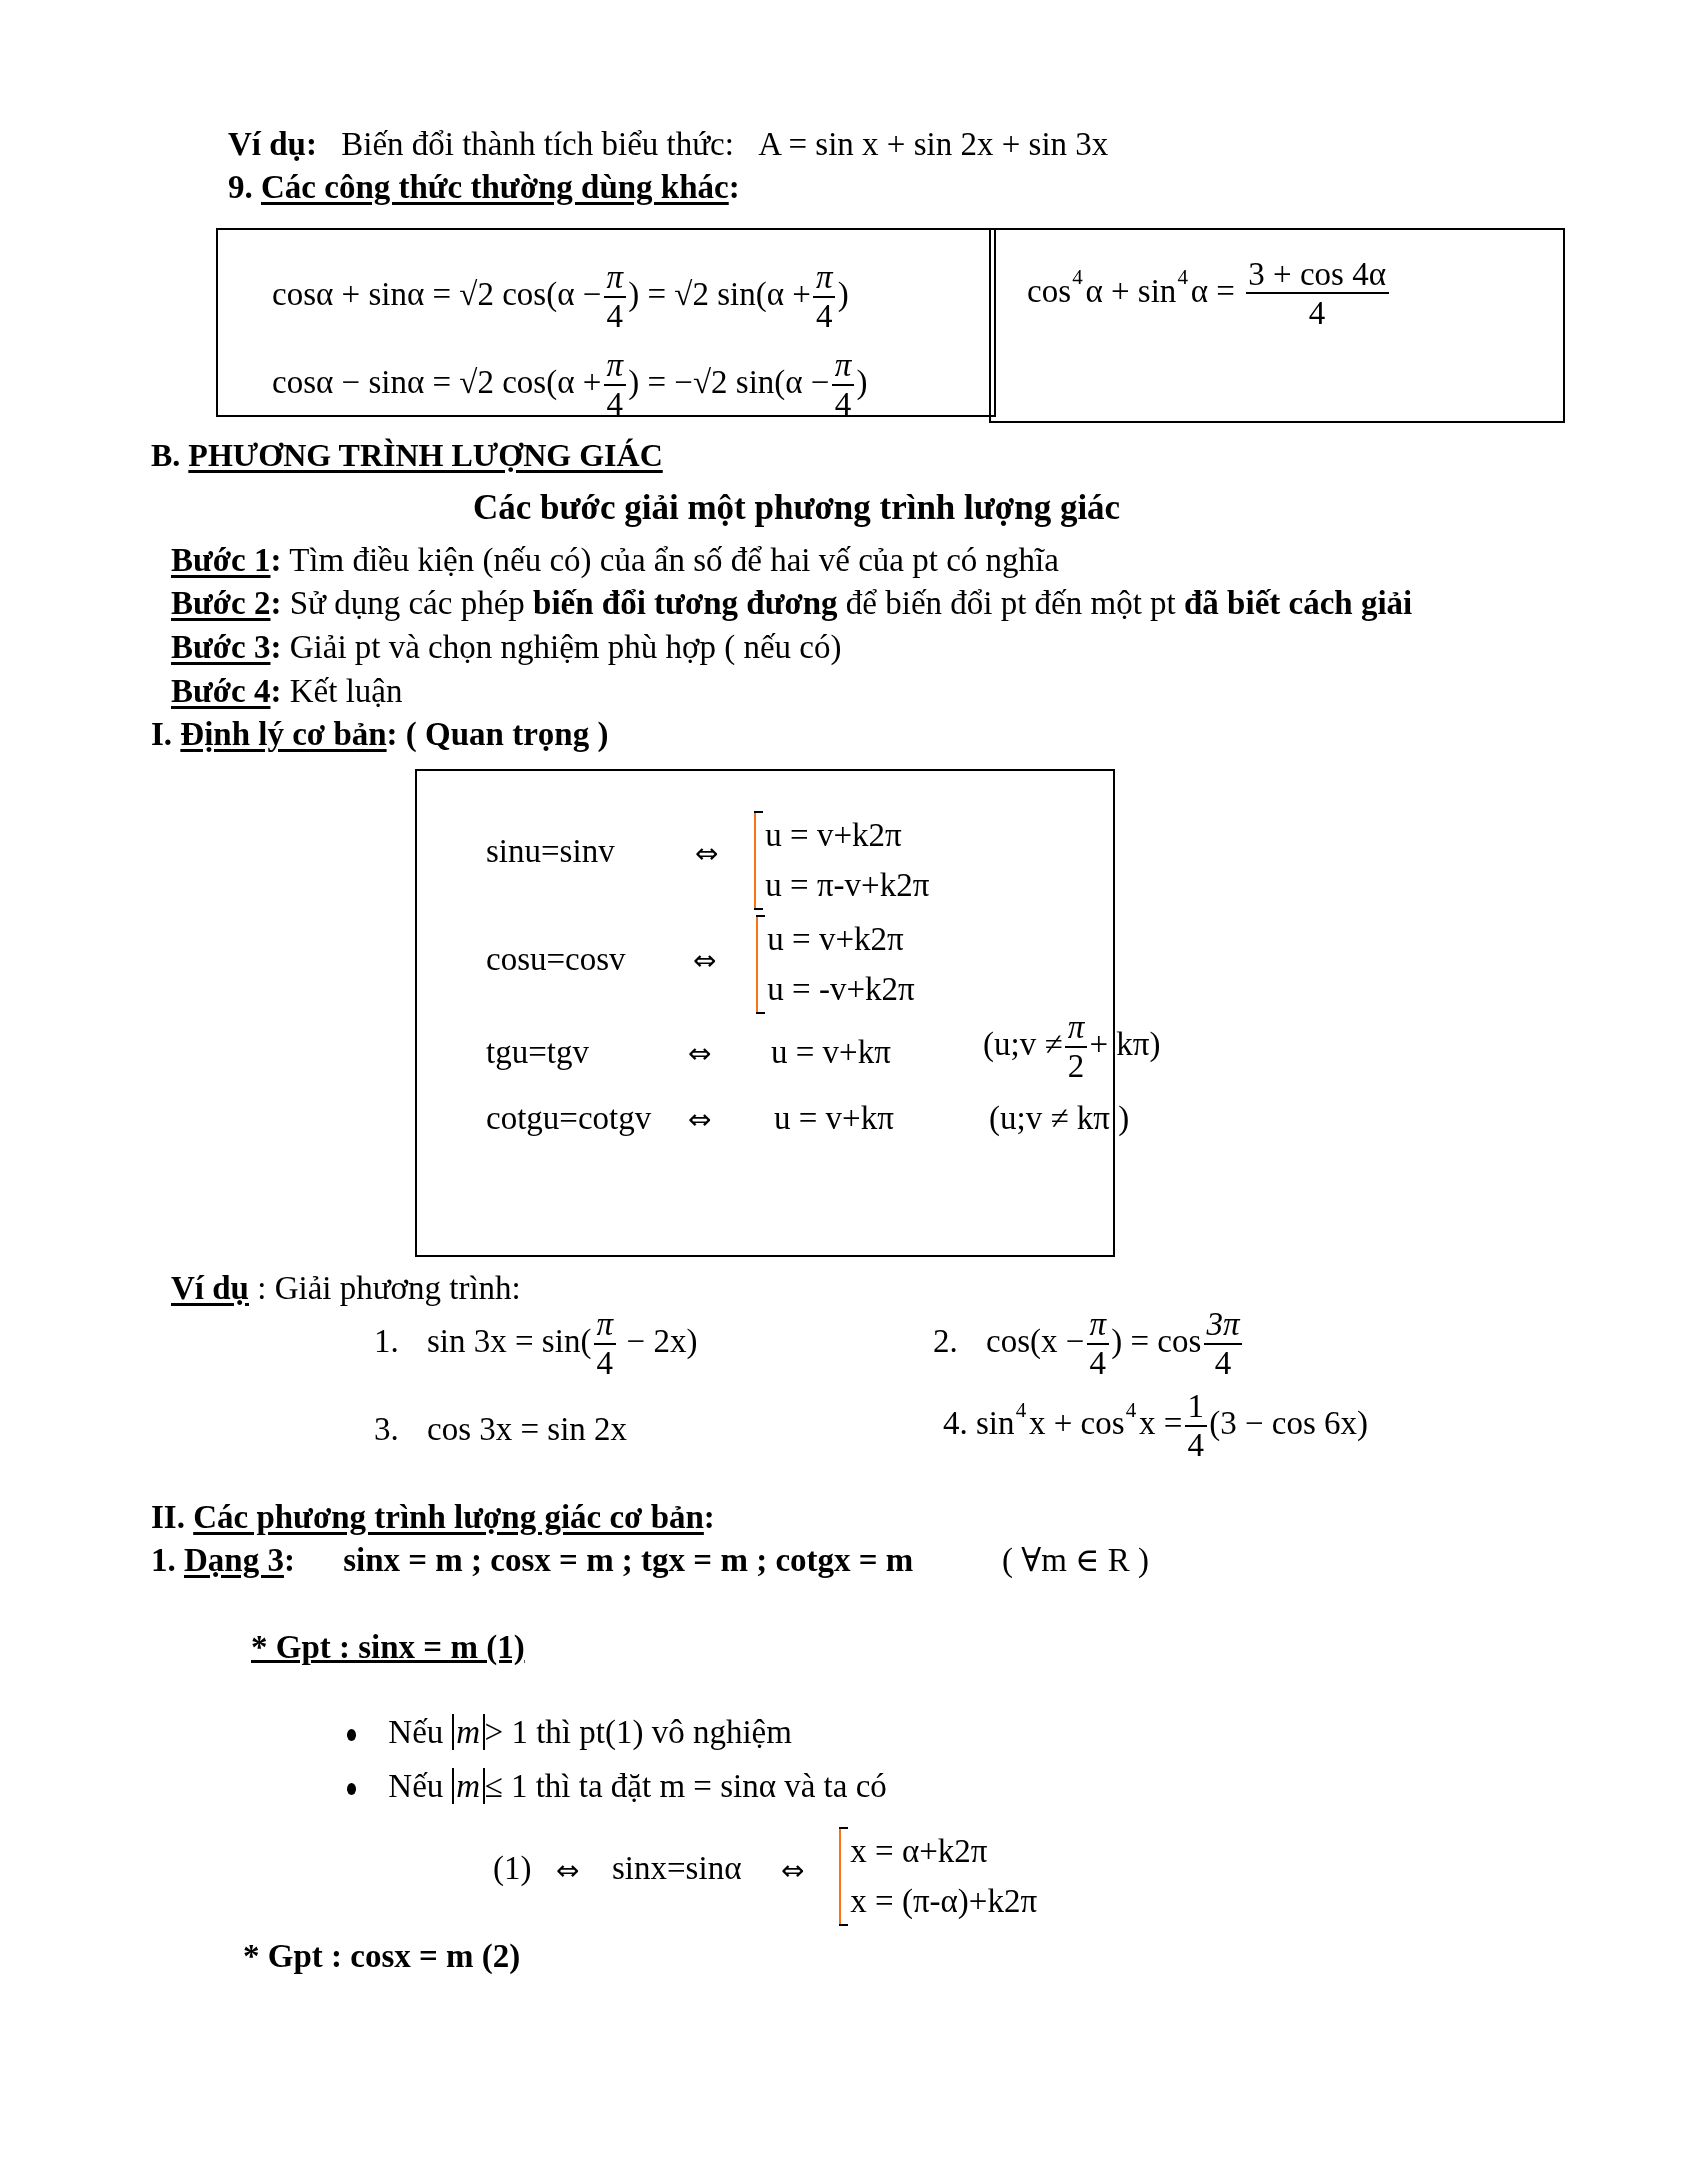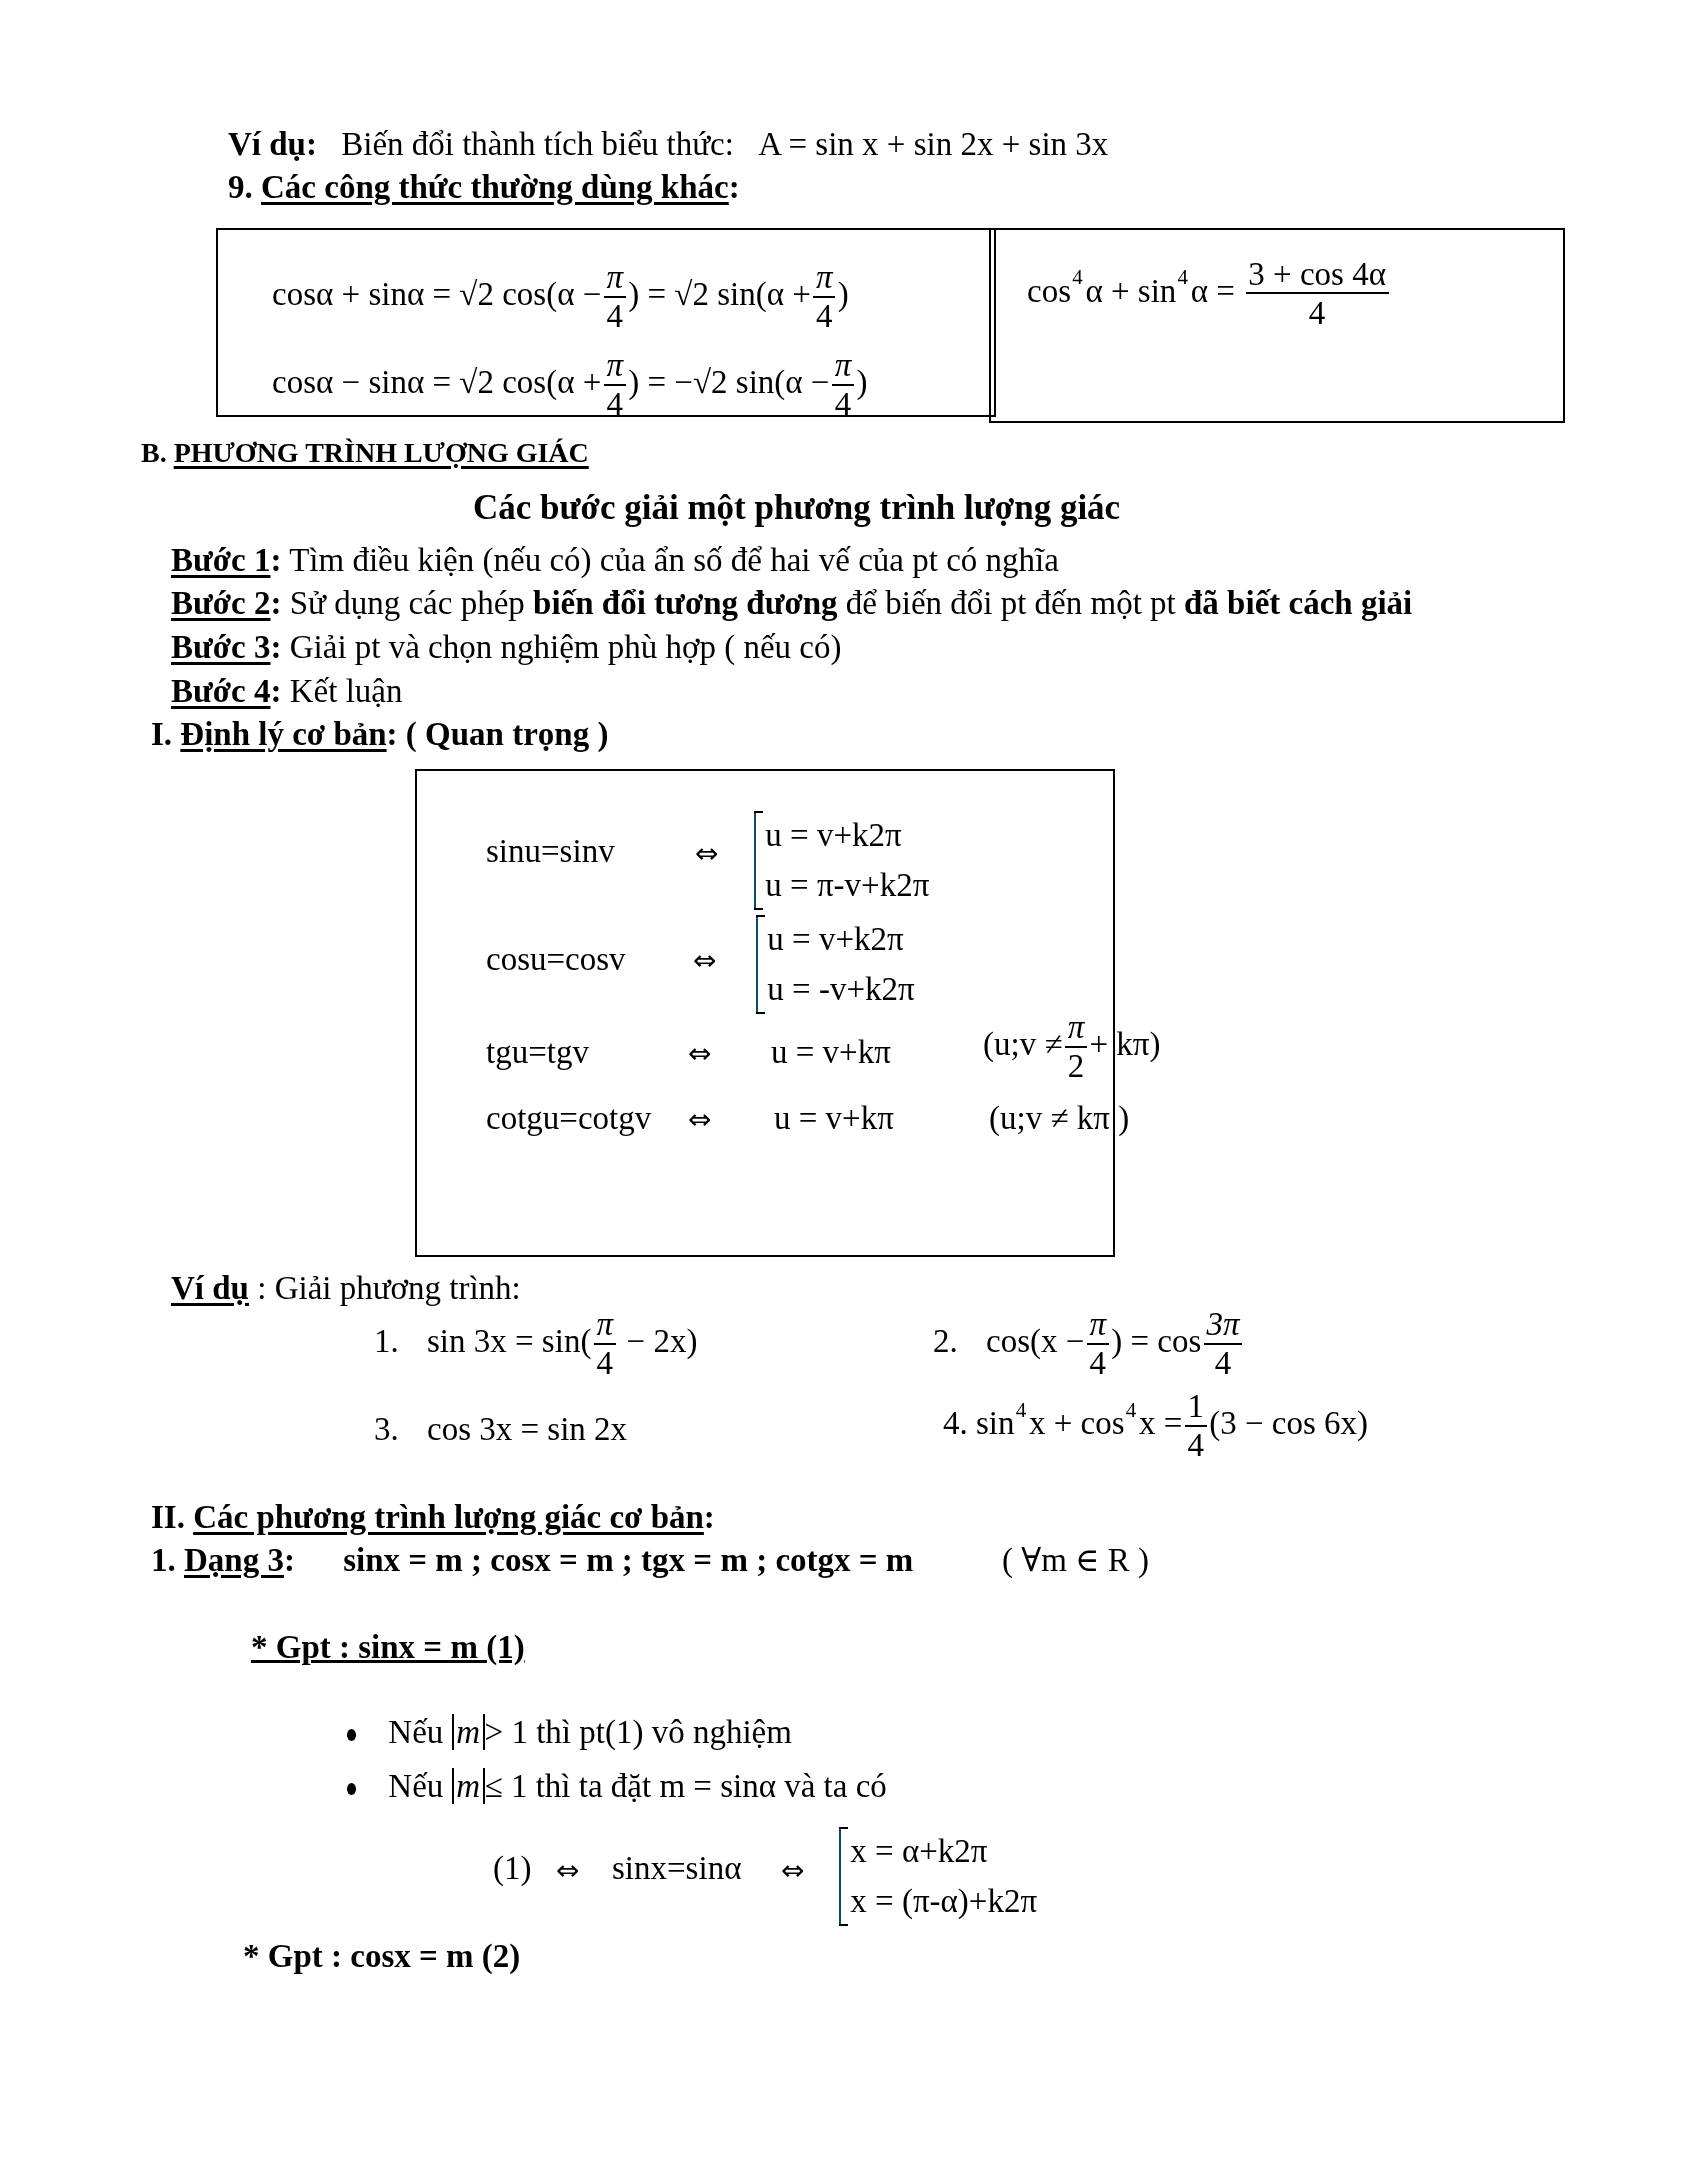--- a/index.html
+++ b/index.html
@@ -8,21 +8,21 @@
   .abs { position: absolute; white-space: nowrap; }
   .t { font-size: 33px; line-height: 1; }
   .b { font-weight: bold; }
   .u { text-decoration: underline; text-decoration-thickness: 2.6px; text-underline-offset: 4px; }
   .i { font-style: italic; }
   .box { position: absolute; border: 2.6px solid #000; box-sizing: border-box; }
   .frac { display: inline-flex; flex-direction: column; align-items: center; vertical-align: middle; margin: 0 2.6px; }
   .frac .num { border-bottom: 2.6px solid #000; padding: 0 2.6px 1.3px 2.6px; line-height: 1.05; }
   .frac .den { padding-top: 1.3px; line-height: 1.05; }
   .sup { font-size: 21px; vertical-align: 17px; margin: 0 2.6px 0 1.3px; }
-  .bracket { display: inline-flex; flex-direction: column; border-left: 2px solid #0c4a6e; padding-left: 9.3px; position: relative; vertical-align: middle; }
+  .bracket { display: inline-flex; flex-direction: column; border-left: 2px solid #f97316; padding-left: 9.3px; position: relative; vertical-align: middle; }
   .bracket::before, .bracket::after { content: ""; position: absolute; left: -2px; width: 9.3px; border-top: 2px solid #000; }
   .bracket::before { top: 0; }
   .bracket::after { bottom: 0; }
   .bracket > div { line-height: 1.5; }
   .abs-bar { display: inline-block; border-left: 2px solid #000; border-right: 2px solid #000; padding: 0 2.6px; line-height: 1.1; }
   .bullet { display: inline-block; width: 9.3px; height: 12px; background: #000; border-radius: 50%; vertical-align: middle; margin-right: 32px; }
   .iff { font-family: "DejaVu Sans", sans-serif; font-size: 28px; }
 </style>
 </head>
 <body>
@@ -65,21 +65,21 @@
 <div class="box" style="left:989px; top:228px; width:576px; height:195px;">
   <div class="abs t" style="left:36px; top:26.5px;">
     <span>cos</span><span class="sup">4</span><span>α + sin</span><span class="sup">4</span><span>α =</span>
     <span class="frac">
         <span class="num">3 + cos 4α</span>
         <span class="den">4</span>
       </span>
   </div>
 </div>
 
-<div class="abs b" style="left:141px; top:437px; font-size:28px;">
+<div class="abs b" style="left:151px; top:437px; font-size:32px;">
   <span>B.</span>
   <span class="u">PHƯƠNG TRÌNH LƯỢNG GIÁC</span>
 </div>
 
 <div class="abs b" style="left:473px; top:488px; font-size:35px;">Các bước giải một phương trình lượng giác</div>
 
 <div class="abs t" style="left:171px; top:544px;">
   <span class="b u">Bước 1</span><span class="b">:</span><span> Tìm điều kiện (nếu có) của ẩn số để hai vế của pt có nghĩa</span>
 </div>
 <div class="abs t" style="left:171px; top:587px;">

